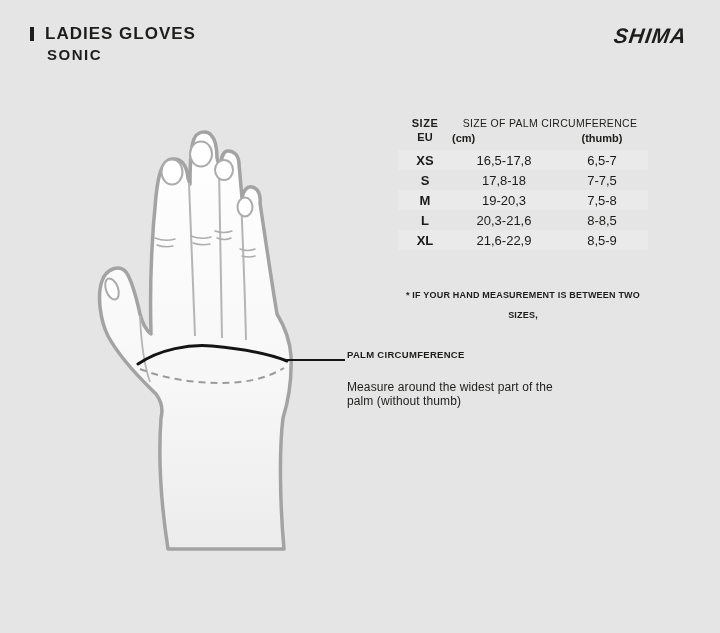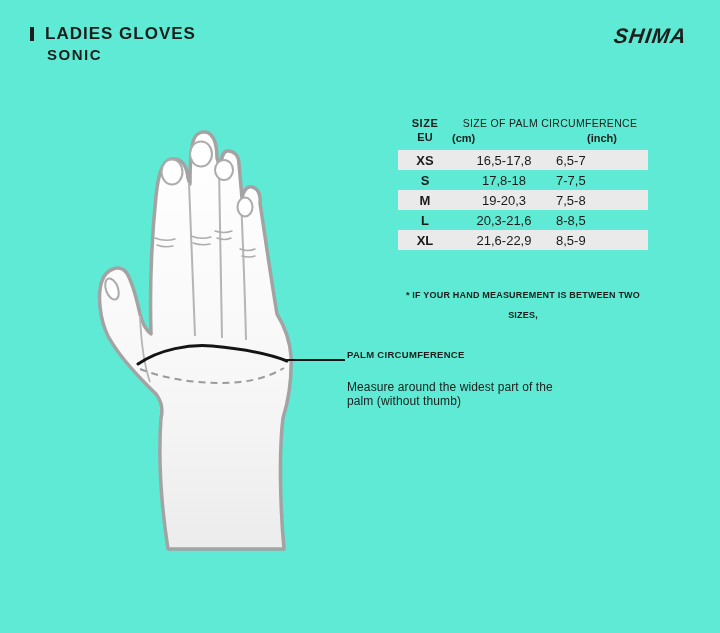--- a/index.html
+++ b/index.html
@@ -1,19 +1,19 @@
 <!DOCTYPE html>
 <html><head>
 <meta charset="utf-8">
 <style>
   * { margin:0; padding:0; box-sizing:border-box; }
   html,body { background:#000; }
   body { font-family:"Liberation Sans","DejaVu Sans",sans-serif; }
   .canvas {
-    position:relative; width:720px; height:633px; background:#5eead4;
+    position:relative; width:720px; height:633px; background:#e5e5e5;
     overflow:hidden;
   }
   
   .title-block { position:absolute; left:30px; top:24px; }
   .accent-bar { position:absolute; left:0; top:3px; width:4px; height:14px; background:#1d1d1b; }
   .page-title {
     position:absolute; left:15px; top:0; color:#1d1d1b; font-size:17px;
     font-weight:bold; letter-spacing:1px; white-space:nowrap;
   }
   .page-subtitle {
@@ -36,21 +36,21 @@
              font-size:10.5px; font-weight:normal; letter-spacing:.3px; white-space:nowrap; }
   .th-cm   { position:absolute; left:54px;  top:19px; width:104px; text-align:left;
              font-size:11px; font-weight:bold; }
   .th-inch { position:absolute; left:158px; top:19px; width:92px; text-align:center;
              font-size:11px; font-weight:bold; }
   .trow { display:flex; align-items:center; height:20px; width:250px; }
   .trow.light { background:#eaeaea; color:#1a1a1a; }
   .trow.dark  { background:transparent; color:#1d1d1b; }
   .c-size { width:54px;  text-align:center; font-size:13px; font-weight:bold; }
   .c-cm   { width:104px; text-align:center; font-size:13px; }
-  .c-inch { width:92px;  font-size:13px; }
+  .c-inch { width:92px;  text-align:center; font-size:13px; }
   
   .sizing-note {
     position:absolute; left:390px; top:285px; width:266px; text-align:center;
     color:#1d1d1b; font-size:9px; font-weight:bold; line-height:20px;
     letter-spacing:.2px;
   }
   
   .measure-label { position:absolute; left:347px; top:349px; width:230px; color:#1d1d1b; }
   .measure-title { font-size:9.5px; font-weight:bold; letter-spacing:.3px; }
   .measure-desc  { font-size:12px; margin-top:20px; letter-spacing:.1px; }
@@ -138,21 +138,21 @@
     <div class="measure-title">PALM CIRCUMFERENCE</div>
     <div class="measure-desc">Measure around the widest part of the palm (without thumb)</div>
   </div>
 
   <div class="size-table">
     <div class="thead">
       <div class="th-size">SIZE</div>
       <div class="th-eu">EU</div>
       <div class="th-span">SIZE OF PALM CIRCUMFERENCE</div>
       <div class="th-cm">(cm)</div>
-      <div class="th-inch">(inch)</div>
+      <div class="th-inch">(thumb)</div>
     </div>
     <div class="trow light">
       <div class="c-size">XS</div>
       <div class="c-cm">16,5-17,8</div>
       <div class="c-inch">6,5-7</div>
     </div>
     <div class="trow dark">
       <div class="c-size">S</div>
       <div class="c-cm">17,8-18</div>
       <div class="c-inch">7-7,5</div>

